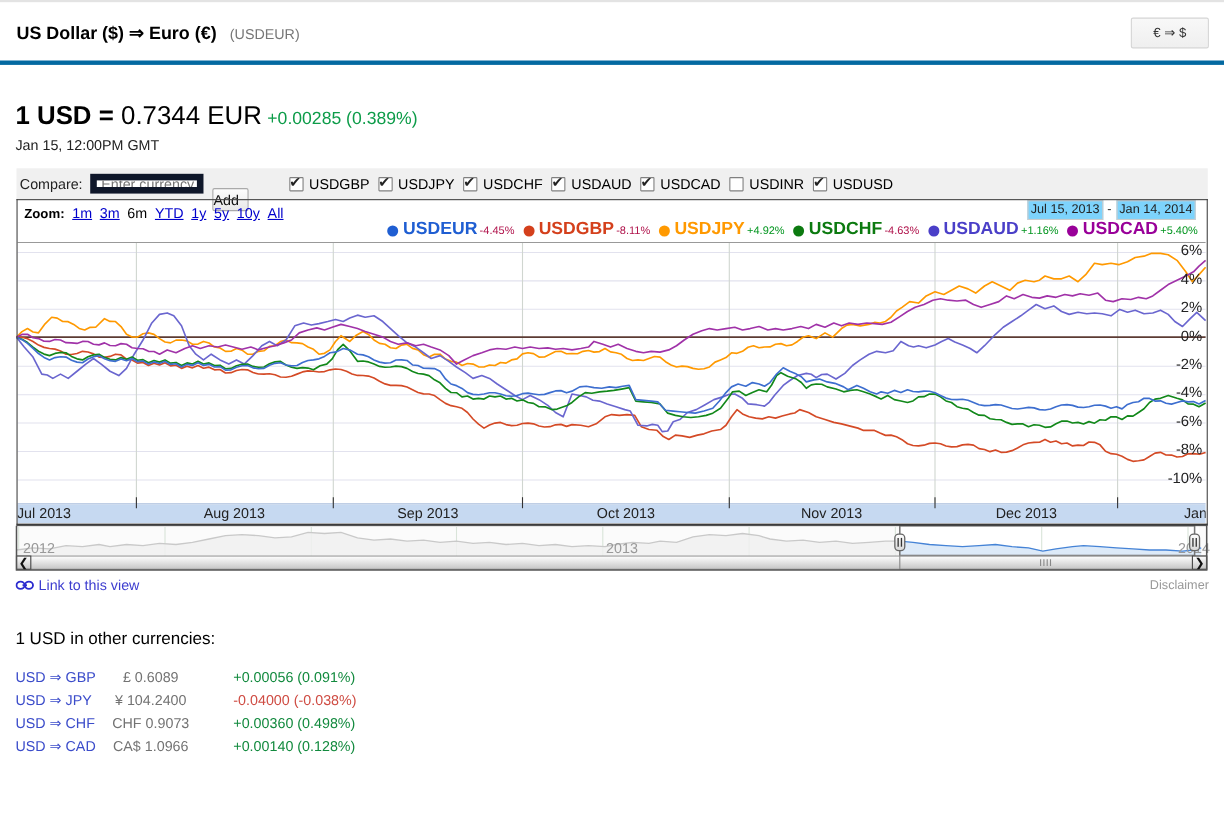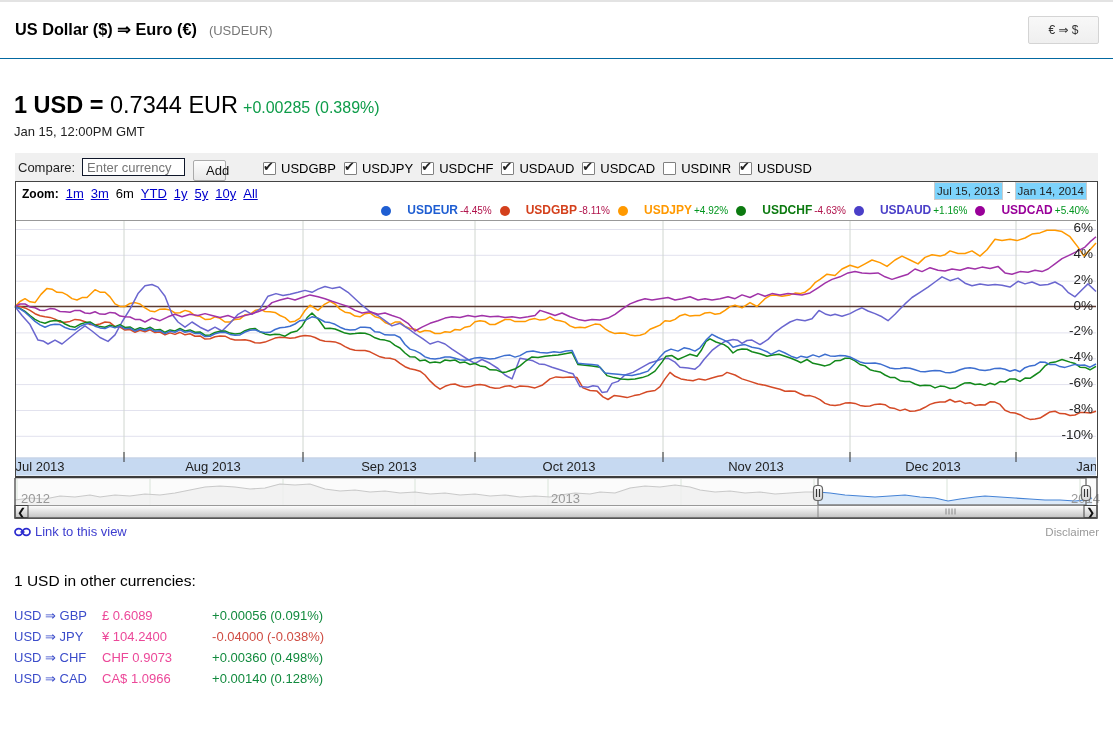--- a/index.html
+++ b/index.html
@@ -1,60 +1,60 @@
 <!DOCTYPE html>
 <html><head><meta charset="utf-8"><style>
 * { margin:0; padding:0; box-sizing:border-box; }
 body { font-family:"Liberation Sans", sans-serif; background:#fff; width:1113px; height:743px;
   position:relative; overflow:hidden; }
 .page { position:absolute; left:0; top:0; width:1113px; height:743px; border-top:2px solid #e3e3e3; }
-.hdr { position:absolute; left:0; top:0; width:1113px; height:57px; border-bottom:1px solid #0369a1; }
+.hdr { position:absolute; left:0; top:0; width:1113px; height:57px; border-bottom:4px solid #0369a1; }
 .hdr h1 { position:absolute; left:15px; top:18px; font-size:16.3px; color:#000; font-weight:bold; }
 .hdr .sym { font-size:13px; color:#777; font-weight:normal; margin-left:12px; }
 .swap { position:absolute; left:1028px; top:14px; width:71px; height:28px; border:1px solid #d4d4d4;
   border-radius:2px; background:linear-gradient(#f8f8f8,#efefef); font-size:12px; color:#333;
   text-align:center; line-height:26px; }
 .quote { position:absolute; left:14px; top:90px; font-size:23.5px; color:#000; white-space:nowrap; }
 .quote b { font-weight:bold;margin-top:32px; }
 .quote .chg { font-size:16px; color:#0d9c49; margin-left:5px; }
 .qdate { position:absolute; left:14px; top:122px; font-size:13px; color:#222; }
 .cmpbar { position:absolute; left:15px; top:151px; width:1083px; height:28px; background:#f0f0f0; }
 .cmpbar .lab { position:absolute; left:3px; top:7px; font-size:13px; color:#222; }
-.cmpbar input { position:absolute; left:67px; top:5px; width:103px; height:18px; border:1px solid #0f172a;
+.cmpbar input { position:absolute; left:67px; top:5px; width:103px; height:18px; border:6px solid #0f172a;
   font-size:13px; color:#999; padding-left:4px; font-family:"Liberation Sans", sans-serif; }
-.cmpbar .addbtn { position:absolute; left:178px; top:7px; width:33px; height:21px; border:1px solid #aaa;
-  border-radius:2px; background:linear-gradient(#fdfdfd,#e8e8e8); font-size:13px; color:#111; text-align:left; line-height:20px;padding-left:12px; }
+.cmpbar .addbtn { position:absolute; left:178px; top:18px; width:33px; height:21px; border:1px solid #aaa;
+  border-radius:2px; background:linear-gradient(#fdfdfd,#e8e8e8); font-size:13px; color:#111; text-align:left; line-height:20px; }
 .cbs { position:absolute; left:248px; top:6px; white-space:nowrap; }
 .cbi { display:inline-block; margin-right:8px; }
 .cbx { display:inline-block; width:13px; height:13px; border:1px solid #808080; background:#fff;
   vertical-align:-2px; position:relative; border-radius:1px; }
 .ck { position:absolute; left:-1px; top:-4px; font-size:13px; color:#222; }
 .cbl { font-size:13px; color:#000; margin-left:5px; }
 .chartbox { position:absolute; left:15px; top:179px; width:1083px; height:297px; border:1px solid #444; border-bottom:2px solid #3c3c3c; }
 .zoomrow { position:absolute; left:22px; top:184px; font-size:13px; color:#000; }
 .zoomrow b { font-weight:bold; font-size:12px; }
 .zoomrow a { color:#0000cc; text-decoration:underline; margin-left:7px; }
 .zoomrow .sel { margin-left:7px; color:#000; }
 .dates { position:absolute; top:180px; left:934px; font-size:11.5px; color:#222; white-space:nowrap; }
 .dates .db { display:inline-block; border:1px solid #ccc; background:#7dd3fc; height:18px; line-height:17px;
   padding:0 2px; }
 .legend { position:absolute; top:198px; left:16px; width:1073px; text-align:right; white-space:nowrap; }
 .li { margin-left:8px; }
 .dot { display:inline-block; width:10px; height:10px; border-radius:50%; vertical-align:-1.5px; }
-.lc { font-size:12px; font-weight:bold; margin-left:16px; }
+.lc { font-size:16px; font-weight:bold; margin-left:4px; }
 .lp { font-size:10px; margin-left:2px; }
 .neg { color:#b0124b; }
 .pos { color:#00951e; }
 .linkview { position:absolute; left:14px; top:522px; font-size:13px; color:#3d3dcf; }
 .disc { position:absolute; right:14px; top:524px; font-size:11.5px; color:#999; }
 .sec { position:absolute; left:14px; top:570px; font-size:15.5px; color:#000; }
 .ctable { position:absolute; left:14px; top:603px; border-collapse:collapse; }
 .ctable td { font-size:13px; height:21px; padding:0; vertical-align:middle; }
 .c1 { width:88px;margin-top:31px; }
-.c2 { min-width:56px; text-align:left; color:#ec4899; white-space:nowrap;margin-left:45px; }
+.c2 { min-width:56px; text-align:center; color:#737373; white-space:nowrap;margin-left:45px; }
 .c3 { padding-left:40px !important; }
 .lnk { color:#3b4cca; }
 .pos2, .c3.pos { color:#128a3e; }
 .neg2 { color:#cf4c43; }
 </style></head>
 <body>
 <div class="page">
 <svg width="1113" height="743" style="position:absolute;left:0;top:-2px">
 <defs>
         <clipPath id="bandclip">

